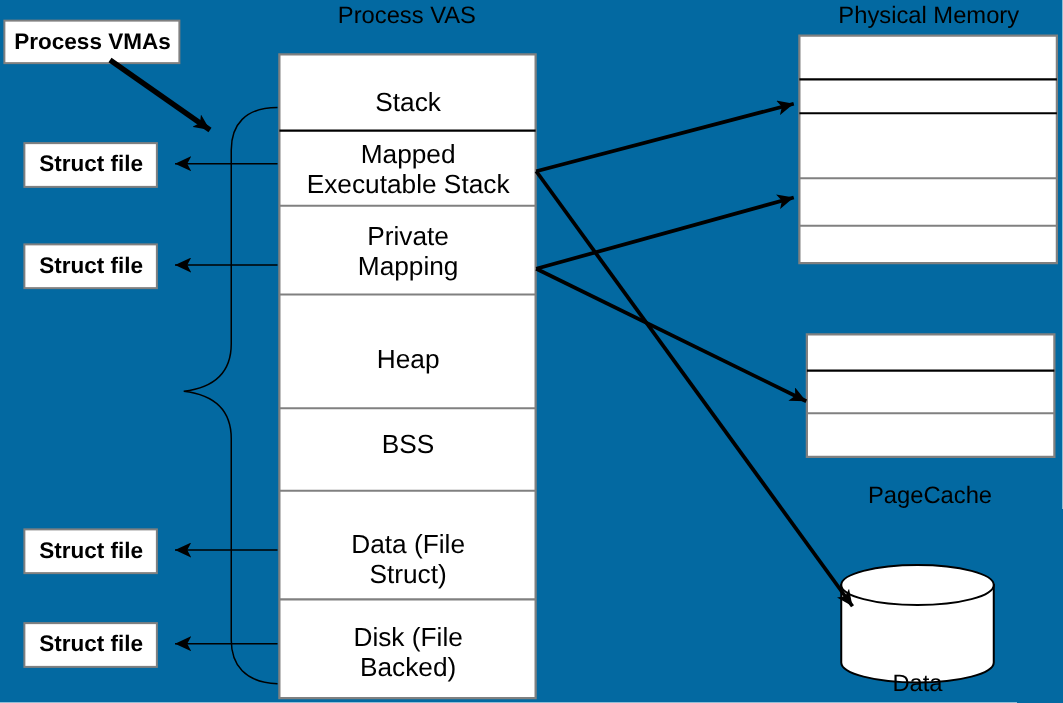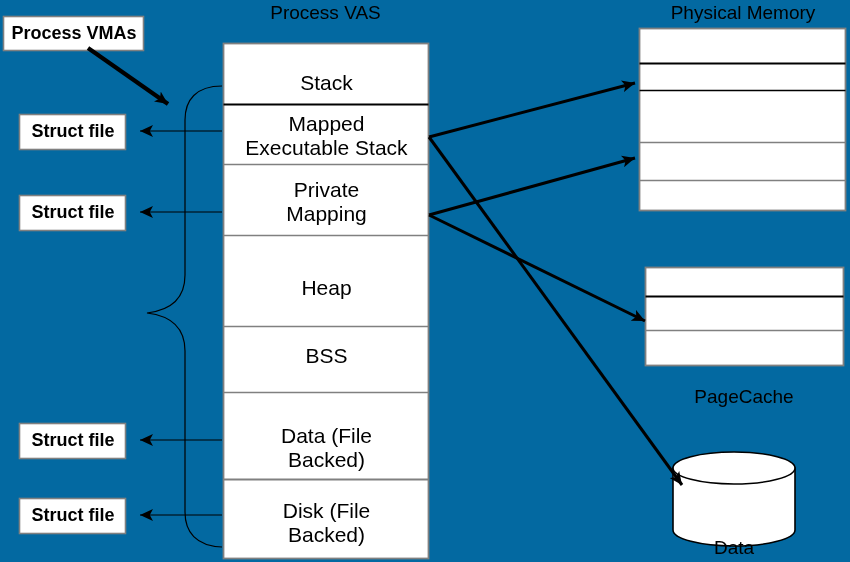--- a/index.html
+++ b/index.html
@@ -137,17 +137,17 @@
   <div class="label box-label" style="left:20px; top:505px; width:106px;">Struct file</div>
 
   <div class="label vas-row-label" style="left:224px; top:71px; width:205px;">Stack</div>
   <div class="label vas-row-label" style="left:224px; top:112px; width:205px;">Mapped
 Executable Stack</div>
   <div class="label vas-row-label" style="left:224px; top:178px; width:205px;">Private
 Mapping</div>
   <div class="label vas-row-label" style="left:224px; top:276px; width:205px;">Heap</div>
   <div class="label vas-row-label" style="left:224px; top:344px; width:205px;">BSS</div>
   <div class="label vas-row-label" style="left:224px; top:424px; width:205px;">Data (File
-Backed)</div>
+Struct)</div>
   <div class="label vas-row-label" style="left:224px; top:499px; width:205px;">Disk (File
 Backed)</div>
 
 </div>
 
 </body></html>

